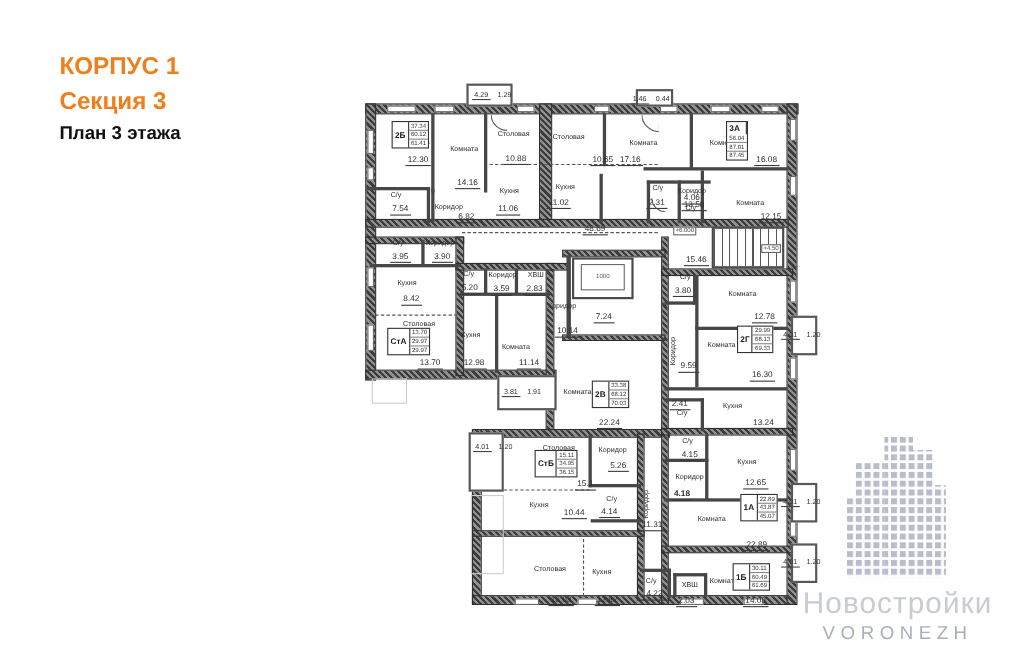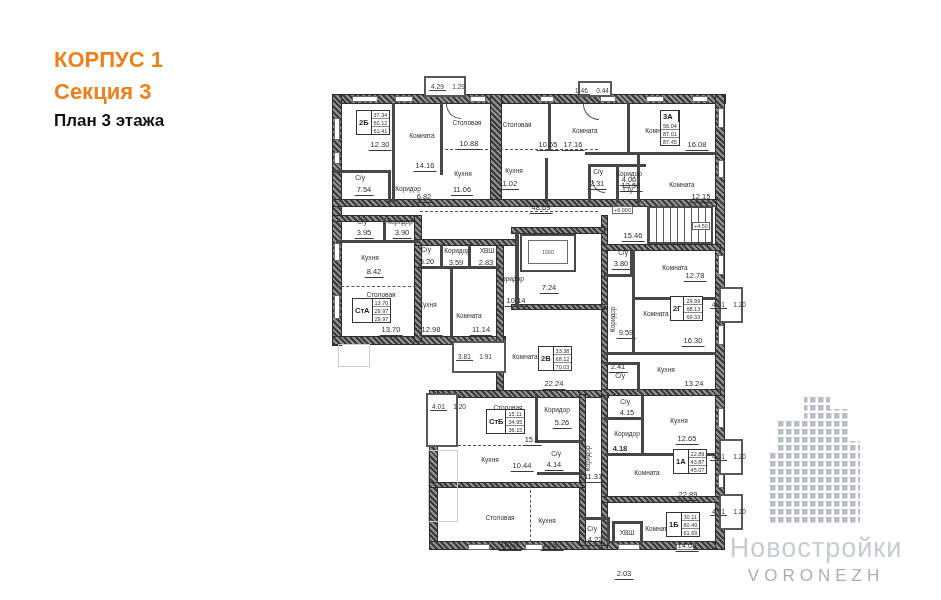--- a/index.html
+++ b/index.html
@@ -213,21 +213,21 @@
     <span class="lbl u" style="left: 486px; top: 259px;">2.83</span>
     <span class="lbl" style="left: 428px; top: 302px;">Кухня</span>
     <span class="lbl u" style="left: 431px; top: 326px;">12.98</span>
     <span class="lbl" style="left: 469px; top: 313px;">Комната</span>
     <span class="lbl u" style="left: 481px; top: 326px;">11.14</span>
     <span class="lbl" style="left: 525px; top: 354px;">Комната</span>
     <span class="lbl u" style="left: 554px; top: 380px;">22.24</span>
     <span class="lbl" style="left: 623px; top: 250px;">С/у</span>
     <span class="lbl u" style="left: 621px; top: 260px;">3.80</span>
     <span class="lbl" style="left: 675px; top: 265px;">Комната</span>
-    <span class="lbl u" style="left: 695px; top: 272px; text-align: center;">12.78</span>
+    <span class="lbl u" style="left: 695px; top: 284px; text-align: center;">12.78</span>
     <span class="lbl" style="left: 656px; top: 311px;">Комната</span>
     <span class="lbl u" style="left: 693px; top: 337px;">16.30</span>
     <span class="lbl rot" style="left: 613px; top: 316px;">Коридор</span>
     <span class="lbl u" style="left: 626px; top: 329px;">9.59</span>
     <span class="lbl u" style="left: 618px; top: 363px;">2.41</span>
     <span class="lbl" style="left: 620px; top: 373px;">С/у</span>
     <span class="lbl" style="left: 666px; top: 367px;">Кухня</span>
     <span class="lbl u" style="left: 694px; top: 380px;">13.24</span>
     <span class="lbl" style="left: 625px; top: 399px;">С/у</span>
     <span class="lbl u" style="left: 627px; top: 409px;">4.15</span>
@@ -239,21 +239,21 @@
     <span class="lbl u" style="left: 688px; top: 491px;">22.89</span>
     <span class="lbl rot" style="left: 588px; top: 455px;">Коридор</span>
     <span class="lbl u" style="left: 593px; top: 473px;">11.31</span>
     <span class="lbl" style="left: 500px; top: 515px;">Столовая</span>
     <span class="lbl u" style="left: 510px; top: 541px;">16.03</span>
     <span class="lbl" style="left: 547px; top: 518px;">Кухня</span>
     <span class="lbl u" style="left: 552px; top: 541px;">12.82</span>
     <span class="lbl" style="left: 592px; top: 526px;">С/у</span>
     <span class="lbl u" style="left: 595px; top: 536px;">4.22</span>
     <span class="lbl" style="left: 627px; top: 530px;">ХВШ</span>
-    <span class="lbl u" style="left: 624px; top: 542px; margin-top: 28px;">2.03</span>
+    <span class="lbl u" style="left: 624px; top: 542px;">2.03</span>
     <span class="lbl" style="left: 658px; top: 526px;">Комната</span>
     <span class="lbl u" style="left: 687px; top: 542px;">14.08</span>
     <span class="lbl" style="left: 508px; top: 405px;">Столовая</span>
     <span class="lbl u" style="left: 532px; top: 436px;">15.1</span>
     <span class="lbl" style="left: 557px; top: 407px;">Коридор</span>
     <span class="lbl u" style="left: 562px; top: 419px;">5.26</span>
     <span class="lbl" style="left: 490px; top: 457px;">Кухня</span>
     <span class="lbl u" style="left: 522px; top: 462px;">10.44</span>
     <span class="lbl" style="left: 556px; top: 451px;">С/у</span>
     <span class="lbl u" style="left: 554px; top: 461px;">4.14</span>

